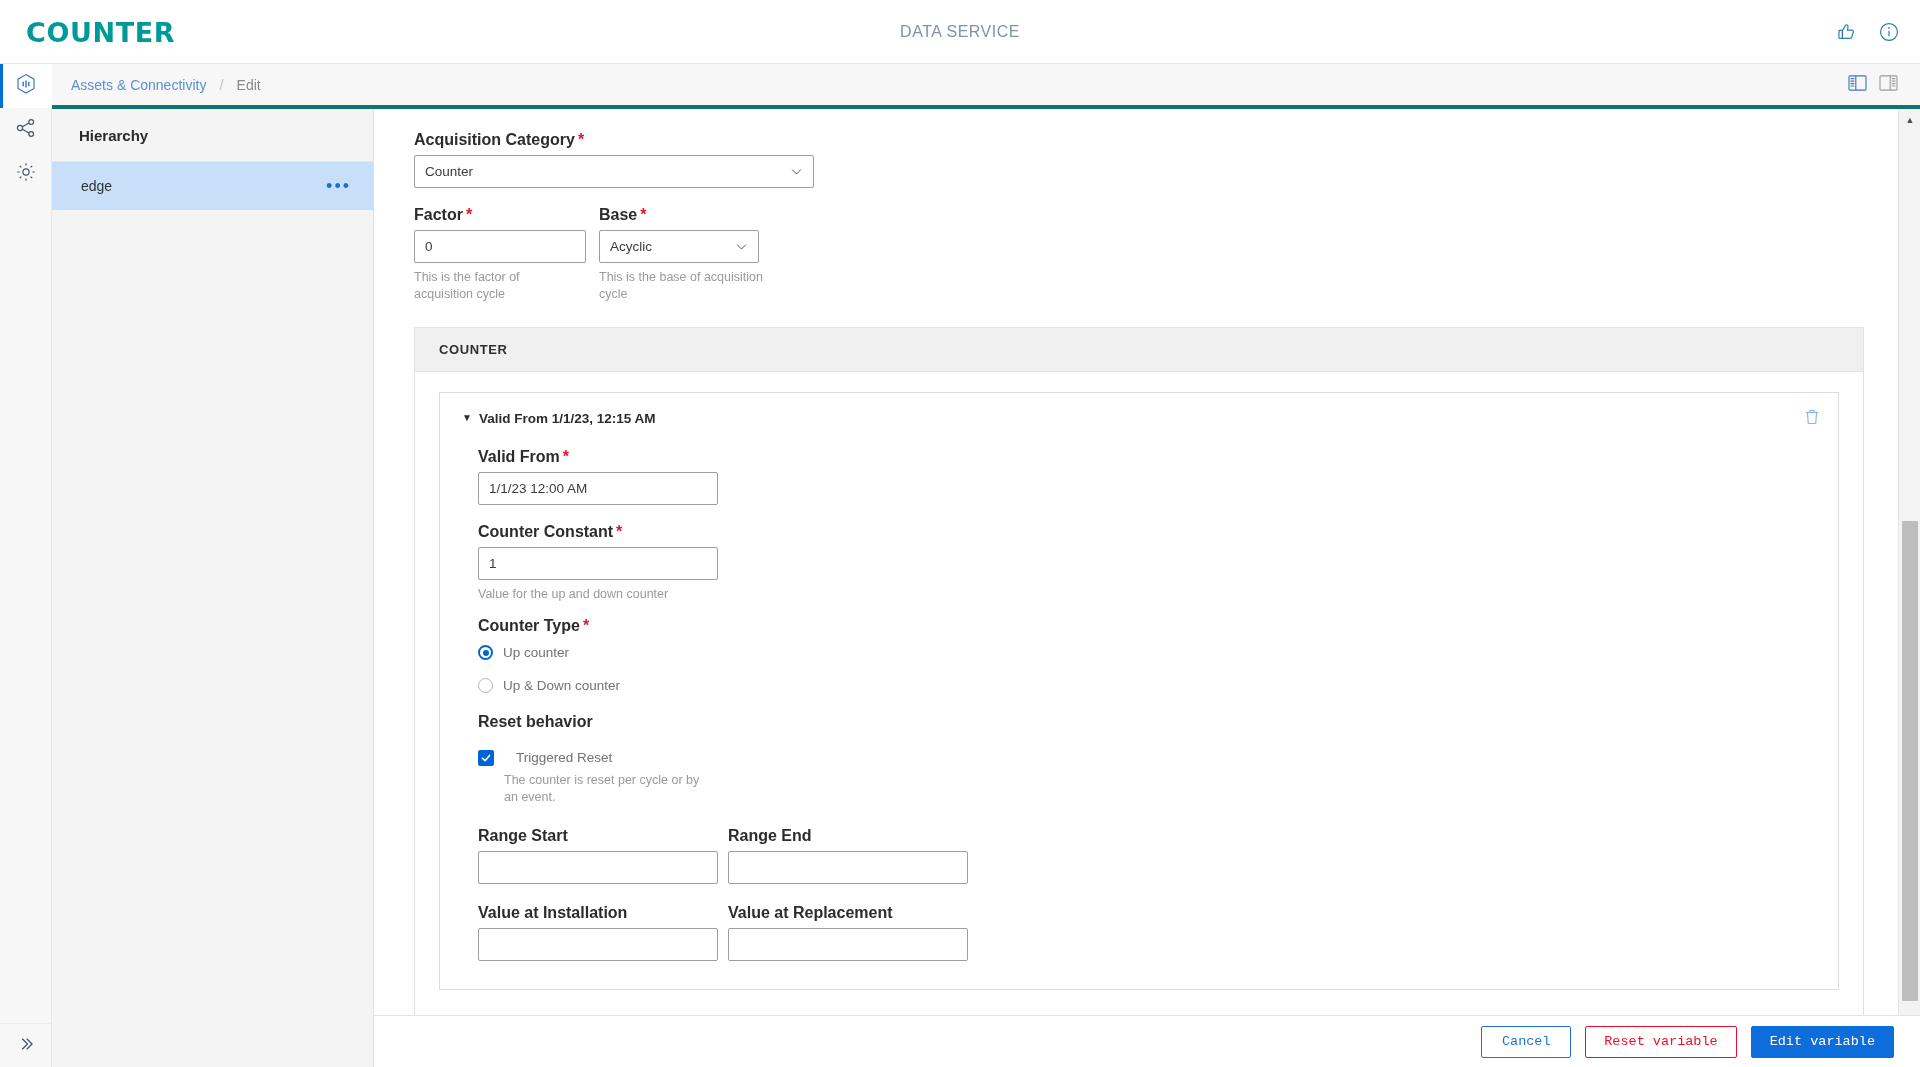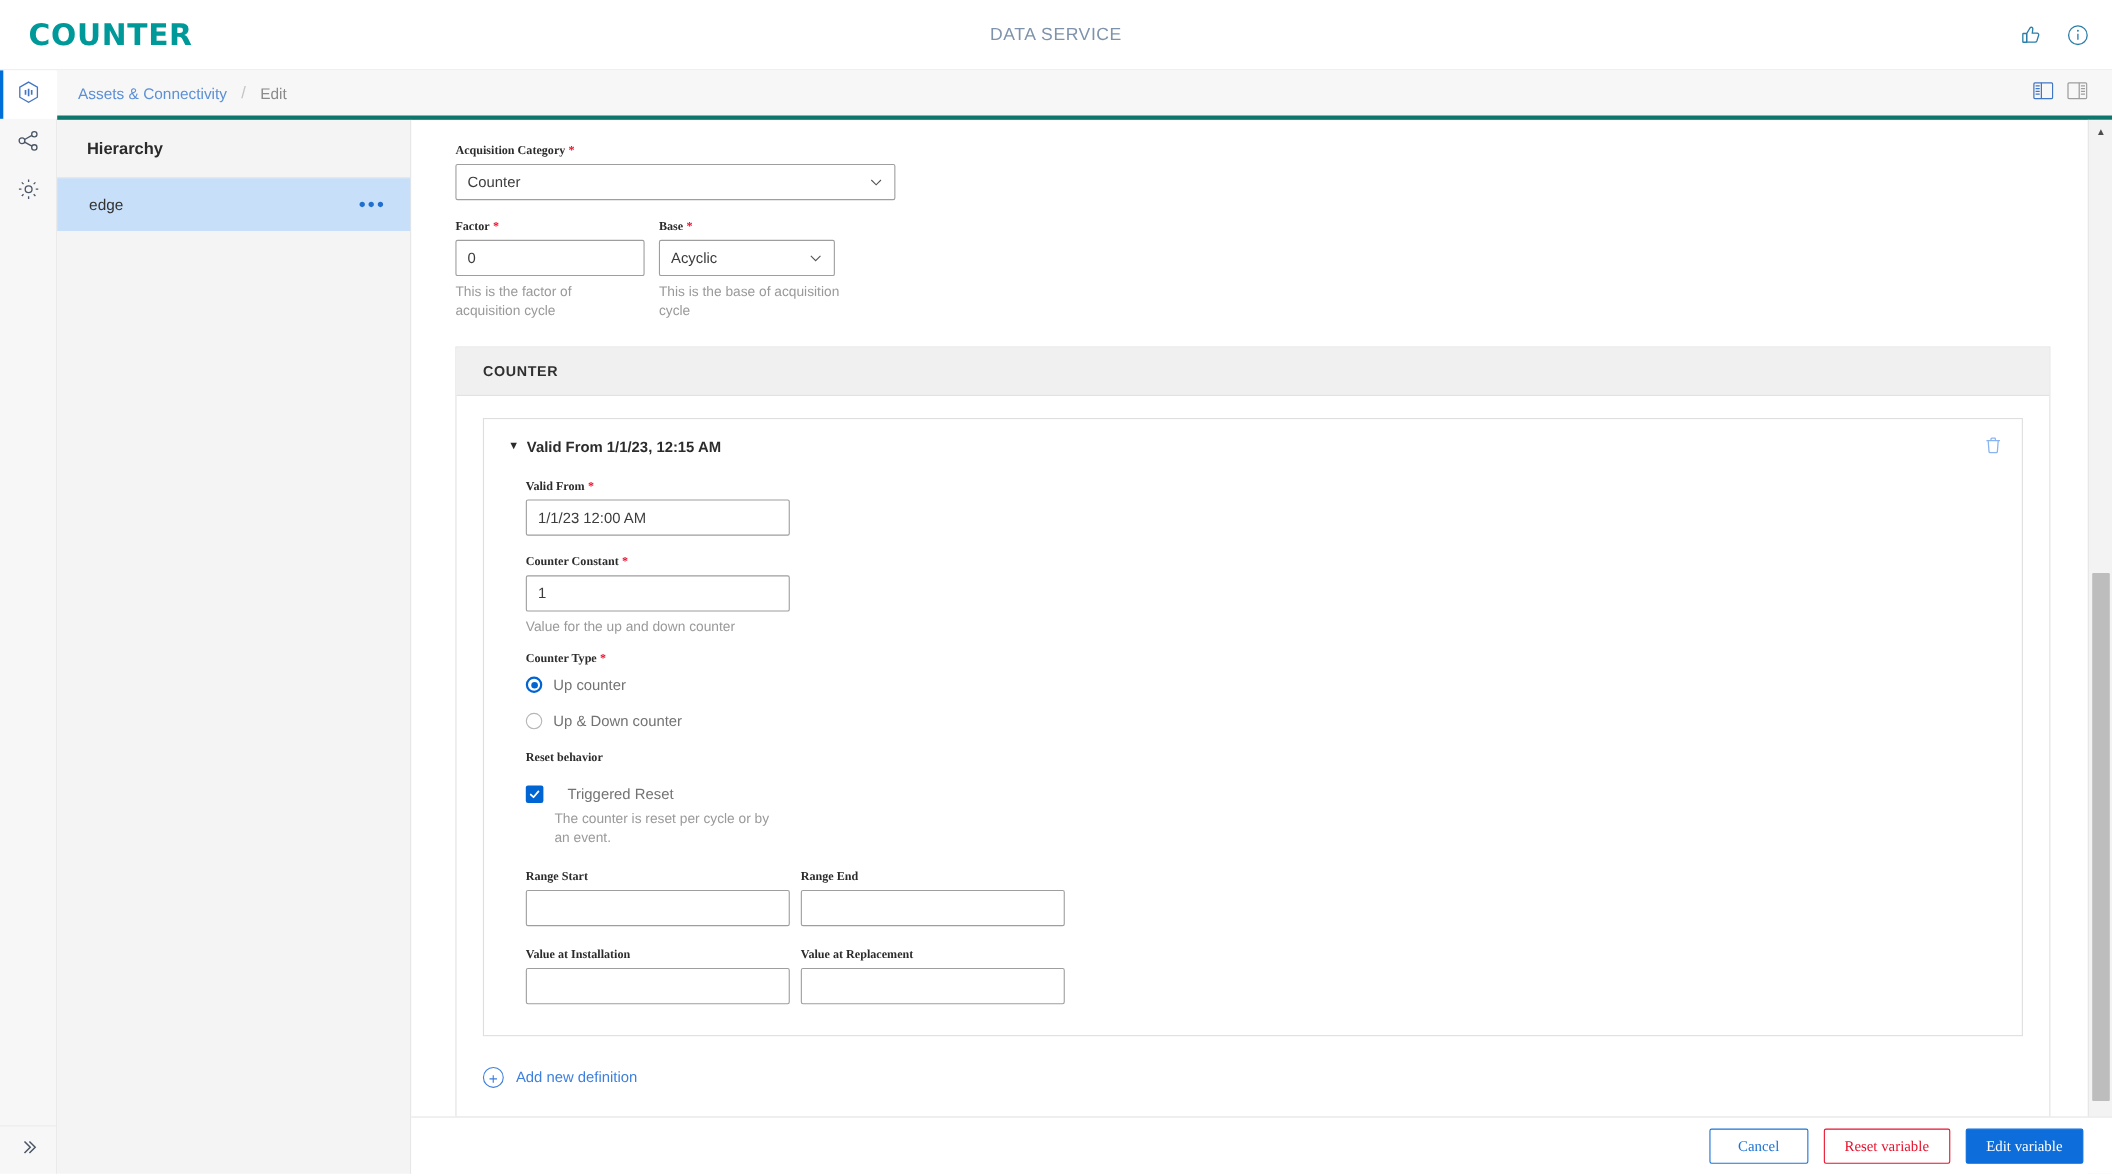--- a/index.html
+++ b/index.html
@@ -96,23 +96,22 @@
     position: absolute; left: 374px; top: 109px; right: 0; bottom: 0;
     background: #ffffff; overflow: hidden;
   }
   .form-scroll {
     position: absolute; left: 0; top: 0; right: 22px; bottom: 52px;
     padding: 22px 0 0 40px;
     background: #fff;
   }
 
   label.fld {
-    display: block; font-size: 11px; font-weight: 700; color: #2c2c2c;
+    display: block; font-size: 16px; font-weight: 700; color: #2c2c2c;
     margin-bottom: 6px;
-    font-family: Liberation Serif, serif;
   }
   .req { color: #e8112d; font-weight: 700; margin-left: 3px; }
   .hint { font-size: 12.5px; color: #9a9a9a; line-height: 1.35; margin-top: 6px; }
 
   .ctl {
     height: 33px; border: 1px solid #9e9e9e; border-radius: 2px;
     background: #fff; font-size: 13.5px; color: #3c3c3c;
     display: flex; align-items: center; padding: 0 10px;
     font-family: "Liberation Sans", sans-serif;
   }
@@ -183,21 +182,21 @@
   
   .footer {
     position: absolute; left: 374px; right: 0; bottom: 0; height: 52px;
     background: #fff; border-top: 1px solid #e4e4e4;
     display: flex; align-items: center; justify-content: flex-end;
     padding-right: 26px; gap: 14px;
   }
   .btn {
     height: 32px; min-width: 90px; padding: 0 18px; border-radius: 2px;
     font-size: 13.5px; display: flex; align-items: center; justify-content: center;
-    font-family: Liberation Serif, serif;
+    font-family: Liberation Mono, monospace;
   }
   .btn-ghost  { border: 1px solid #1a74d4; color: #1a74d4; background: #fff; }
   .btn-danger { border: 1px solid #e8112d; color: #e8112d; background: #fff; }
   .btn-primary{ border: 1px solid #0d6ddb; color: #fff; background: #0d6ddb; }
 
   
   .vscroll {
     position: absolute; right: 0; top: 109px; bottom: 0; width: 22px;
     background: #f3f3f3; border-left: 1px solid #e6e6e6;
   }

